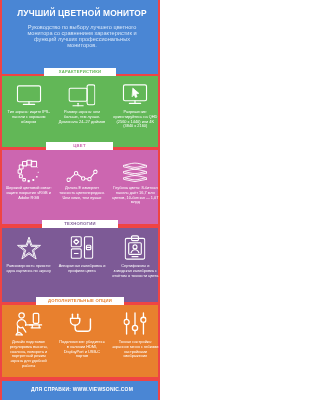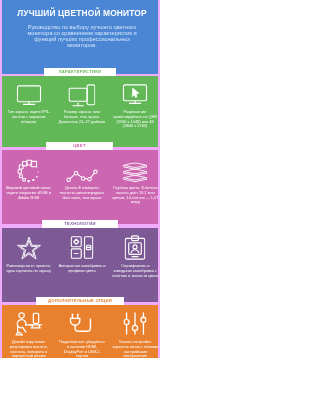--- a/index.html
+++ b/index.html
@@ -1,17 +1,17 @@
 <!DOCTYPE html>
 <html><head>
 <meta charset="utf-8">
 <style>
 html,body{margin:0;padding:0;}
 body{width:160px;height:400px;background:#ffffff;font-family:"Liberation Sans",sans-serif;overflow:hidden;-webkit-font-smoothing:antialiased;}
-.page{position:relative;width:160px;height:358px;background:#f0abfc;overflow:hidden;}
+.page{position:relative;width:160px;height:400px;background:#ef4444;overflow:hidden;}
 .band{position:absolute;left:2px;width:156px;}
 #header-band{top:0;height:74px;background:#4a86d4;}
 .hdr-title{position:absolute;left:0;top:8px;width:160px;text-align:center;color:#ffffff;font-size:8.4px;font-weight:bold;letter-spacing:.15px;}
 .hdr-sub{position:absolute;left:24px;top:24px;width:112px;text-align:center;color:#d6e6f9;font-size:5.6px;line-height:6px;}
 .band-specs{top:76px;height:71px;background:#62b757;}
 .band-color{top:150px;height:74px;background:#cc66b0;}
 .band-tech{top:228px;height:74px;background:#7d5a96;}
 .band-extra{top:305px;height:72px;background:#e8802e;}
 #footer-band{top:381px;height:19px;background:#4a86d4;}
 .foot-txt{position:absolute;left:0;top:5px;width:160px;text-align:center;color:#ffffff;font-size:5px;font-weight:bold;letter-spacing:.2px;}

